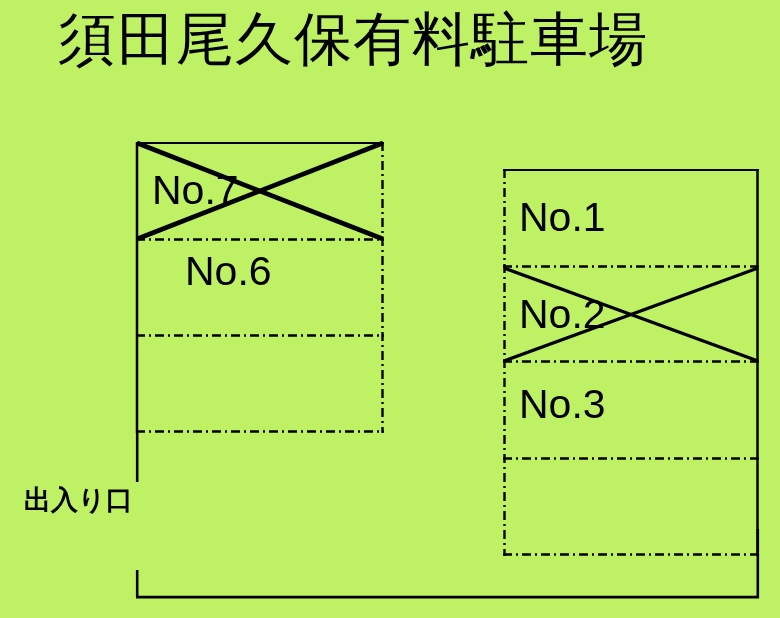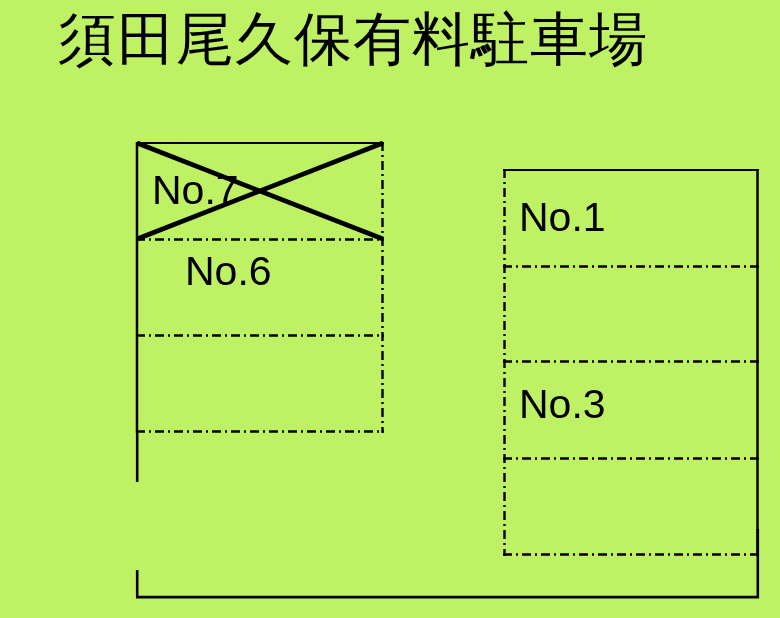--- a/index.html
+++ b/index.html
@@ -163,32 +163,40 @@
 
       <line x1="0" y1="289.5" x2="256" y2="289.5" stroke="#000" stroke-width="2.4" stroke-dasharray="9 4 2 4"></line>
 
       <line x1="0" y1="385.5" x2="256" y2="385.5" stroke="#000" stroke-width="2.4" stroke-dasharray="9 4 2 4"></line>
     </svg>
 
     <div class="stall" style="top:0px; height:98px;">
       <span class="stall-label">No.1</span>
     </div>
 
+    <div class="stall" style="top:98px; height:95px;">
+      <span class="stall-label">No.2</span>
+      <svg class="crossout" width="256" height="95" viewBox="0 0 256 95" style="left:0;top:0;">
+        <line x1="1" y1="1" x2="255" y2="94" stroke="#000" stroke-width="3.2"></line>
+        <line x1="255" y1="1" x2="1" y2="94" stroke="#000" stroke-width="3.2"></line>
+      </svg>
+    </div>
 
     <div class="stall" style="top:187px; height:97px;">
       <span class="stall-label">No.3</span>
     </div>
 
   </div>
 
   <svg id="walls" width="780" height="618" viewBox="0 0 780 618">
 
     <line x1="137.2" y1="433" x2="137.2" y2="482" stroke="#000" stroke-width="2.6"></line>
 
     <line x1="137.2" y1="570" x2="137.2" y2="597" stroke="#000" stroke-width="2.6"></line>
 
     <line x1="136" y1="597.2" x2="759" y2="597.2" stroke="#000" stroke-width="2.8"></line>
 
     <line x1="757.8" y1="529" x2="757.8" y2="598" stroke="#000" stroke-width="2.6"></line>
   </svg>
 
+  <div id="entrance-label">出入り口</div>
 
 </div>
 
 </body></html>

